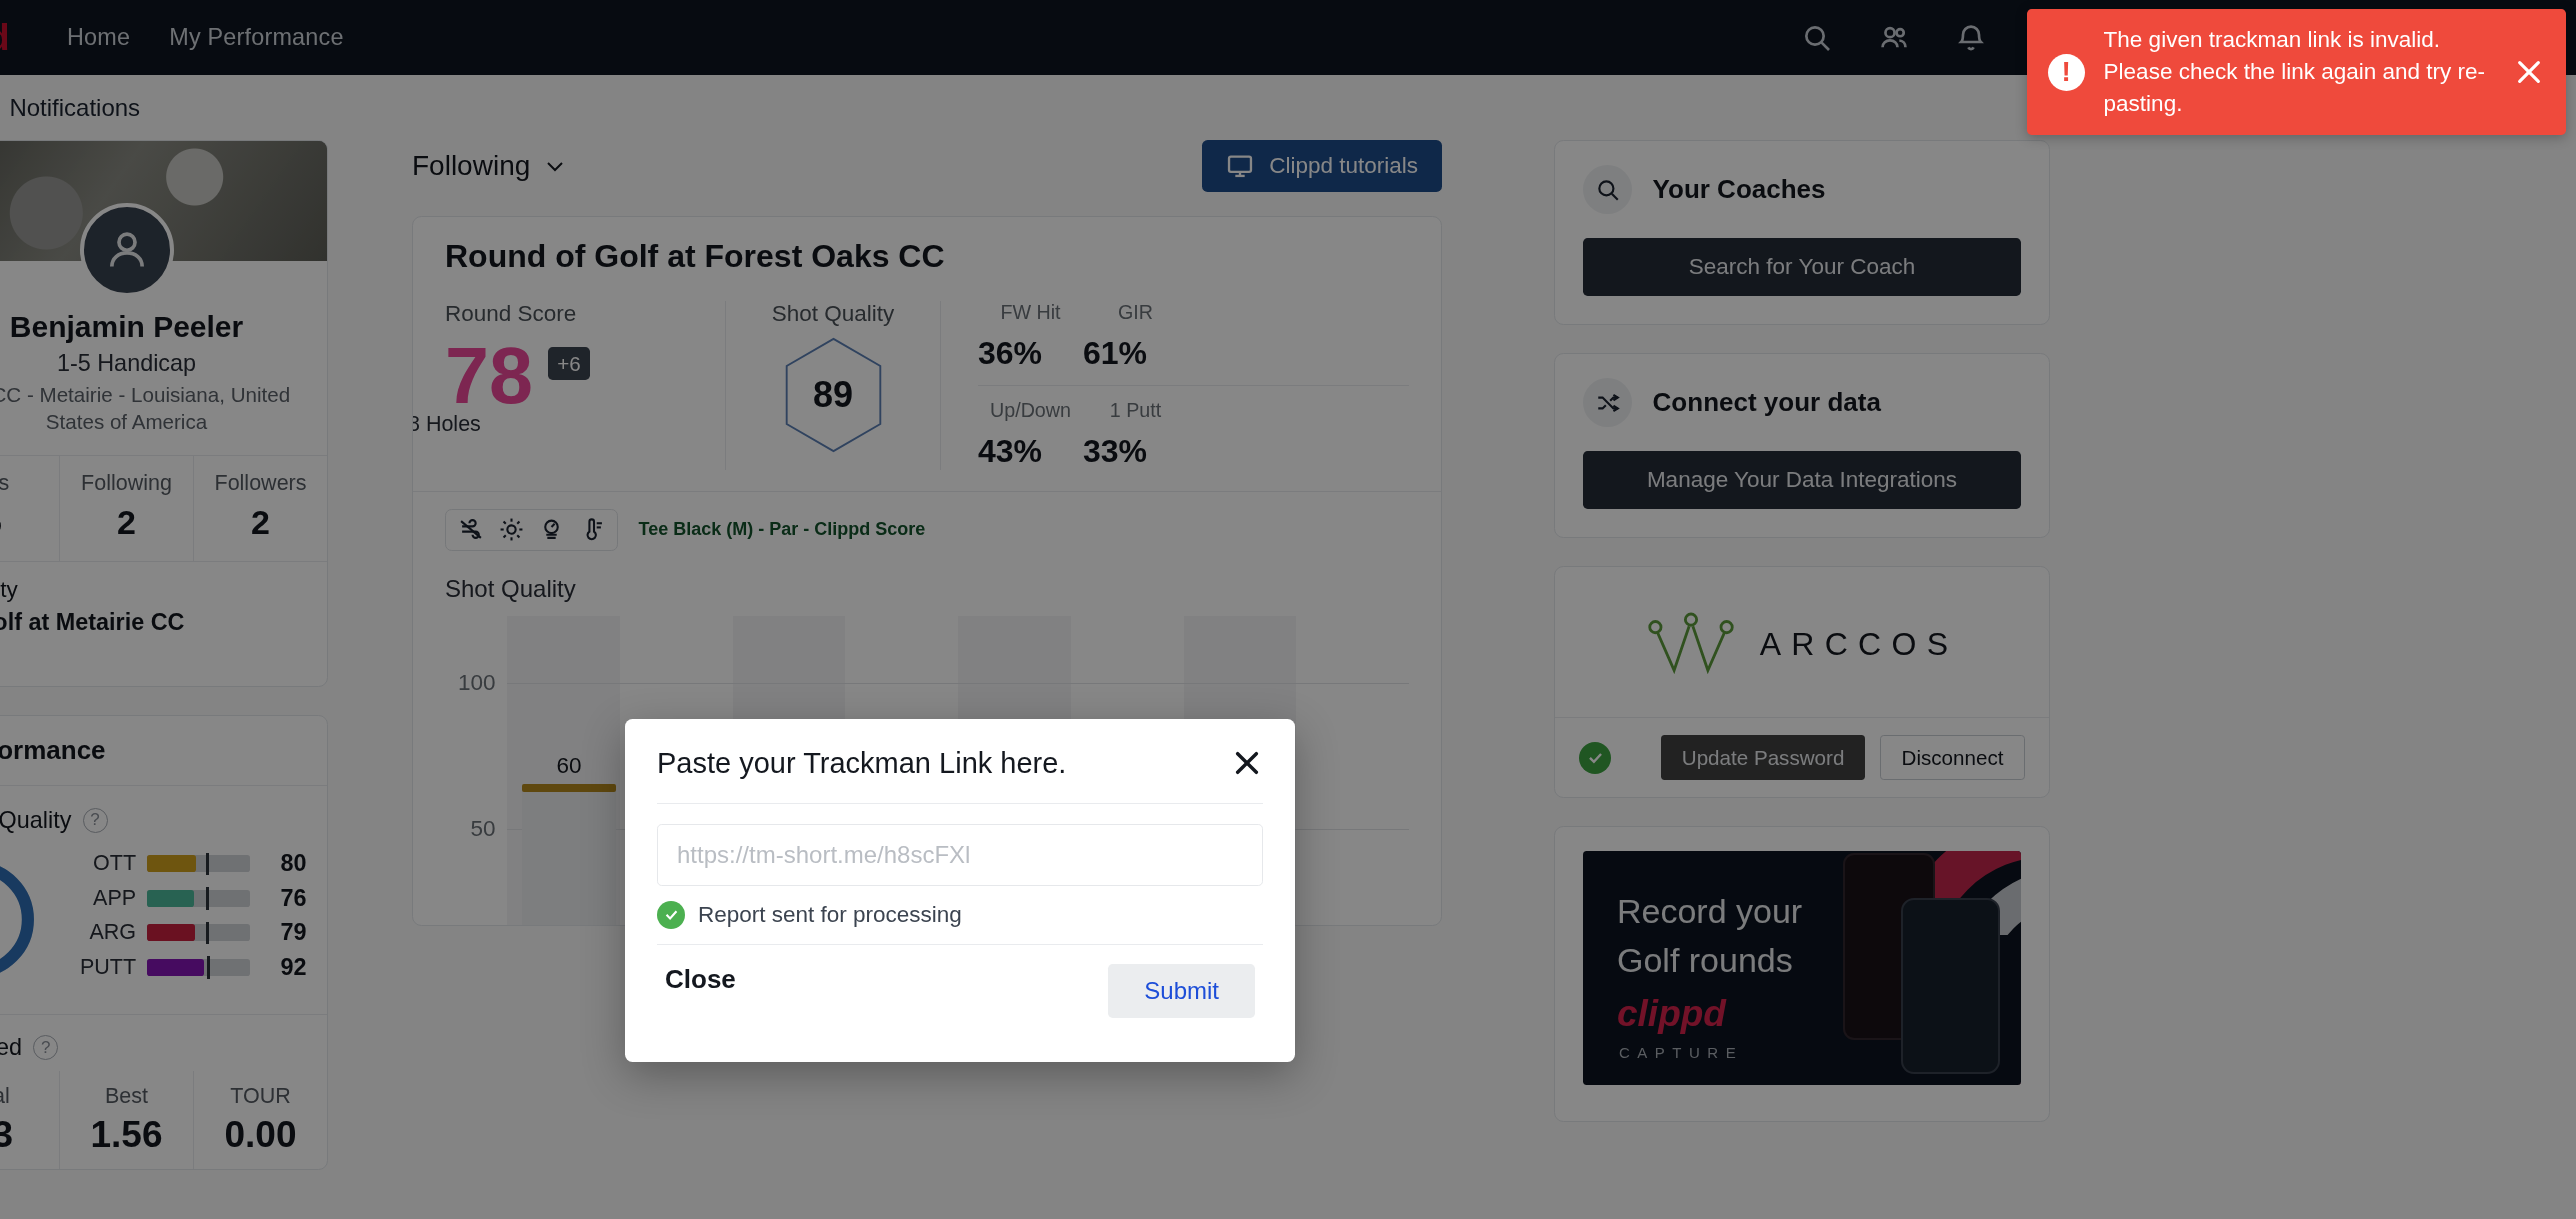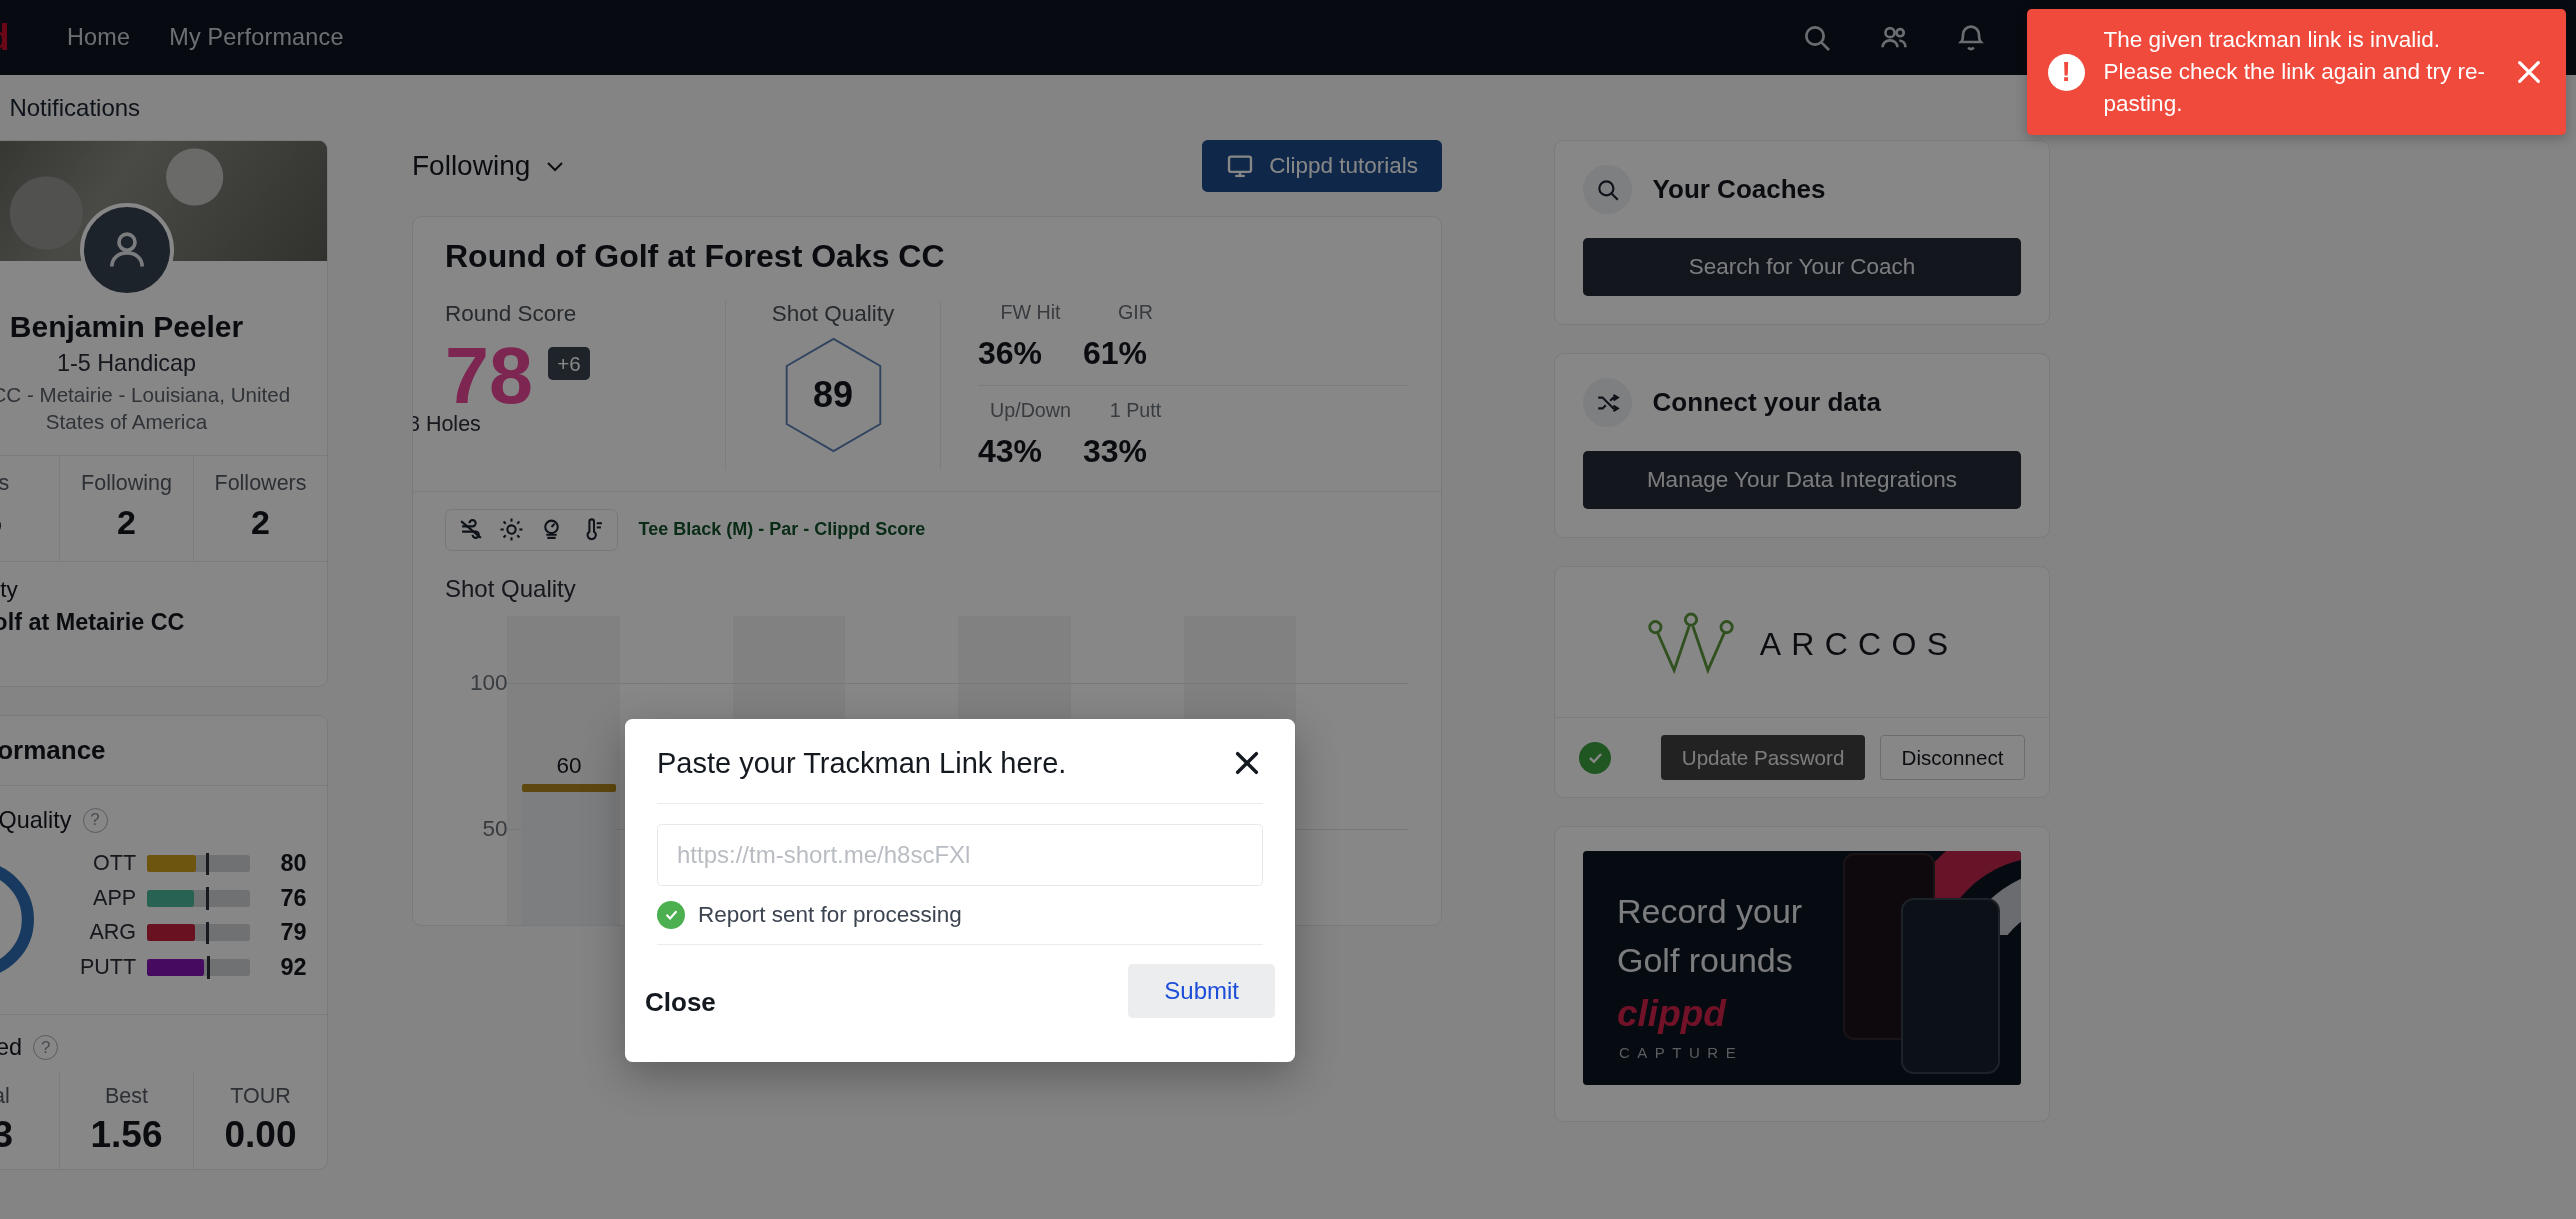--- a/index.html
+++ b/index.html
@@ -147,21 +147,21 @@
   .g-val { font-size: 32px; font-weight: bold; color: #14181f; margin-top: 11.2px; }
 
   .chart-head { display: flex; align-items: center; gap: 20.6px; padding: 3.7px 32px 0;
                 border-top: 0.9px solid #e9ebee; padding-top: 17px; }
   .wx-box { display: flex; align-items: center; gap: 15px; border: 0.9px solid #dfe2e6;
             border-radius: 6.6px; padding: 7.5px 13px; }
   .wx-box svg { width: 25px; height: 25px; display: block; color: #1b2330; }
   .chart-meta { font-size: 18px; font-weight: bold; color: #14532d; }
   .chart-sub { padding: 24px 32px 0; font-size: 24px; color: #2a2f38; }
   .plot { position: relative; height: 309px; margin: 13px 32px 0 32px; }
-  .yaxis { position: absolute; left: 16px; top: 0; bottom: 0; width: 54px; }
+  .yaxis { position: absolute; left: 4px; top: 0; bottom: 0; width: 54px; }
   .ytick { position: absolute; right: 7.5px; transform: translateY(-50%);
            font-size: 22.5px; color: #6b7178; }
   .gridline { position: absolute; left: 62px; right: 0; height: 0.9px; background: #e0e2e6; }
   .bands { position: absolute; left: 62px; right: 0; top: 0; bottom: 0; display: flex; }
   .band { flex: 1; }
   .band.alt { background: #f4f4f5; }
   .bar-gold { position: absolute; background: #b4881d; border-radius: 1.9px; }
   .bar-col  { position: absolute; background: #eceef0; }
   .bar-purple { position: absolute; background: #6b1f9e; border-radius: 1.9px; }
   .bar-label { position: absolute; font-size: 22.5px; color: #14181f; font-weight: 500;
@@ -228,21 +228,21 @@
     background: #fff; width: calc(100% - 64px); padding: 0 19px; font-size: 24px;
     color: #14181f; font-family: "Liberation Sans", sans-serif; outline: none;
   }
   .m-input::placeholder { color: #b9bdc3; }
   .m-status { display: flex; align-items: center; gap: 13px; margin: 15px 32px 0; }
   .m-status .tick { width: 28px; height: 28px; border-radius: 50%; background: #4cb050;
                     display: flex; align-items: center; justify-content: center; color: #fff; }
   .m-status .tick svg { width: 17px; height: 17px; display: block; }
   .m-status span { font-size: 22.5px; color: #3c4450; }
   .m-div2 { height: 0.9px; background: #e9ebee; margin: 15px 32px 0; }
-  .m-foot { display: flex; align-items: flex-end; padding: 19px 20px 0; gap: 28px; }
+  .m-foot { display: flex; align-items: flex-start; padding: 19px 40px 0; gap: 28px; }
   .m-close-txt { font-size: 26px; font-weight: bold; color: #14181f; cursor: pointer;
                  background: none; border: none; font-family: "Liberation Sans", sans-serif; }
   .m-submit { margin-left: auto; background: #ebedef; color: #1d4ed8; border: none;
               border-radius: 4.7px; height: 54px; padding: 0 36px; font-size: 24px;
               cursor: not-allowed; font-family: "Liberation Sans", sans-serif; }
 
   
   #toast {
     position: absolute; left: 2027px; top: 9.4px; width: 539px; min-height: 81px;
     background: #ef4a3c; border-radius: 4.7px; display: flex; align-items: center;

